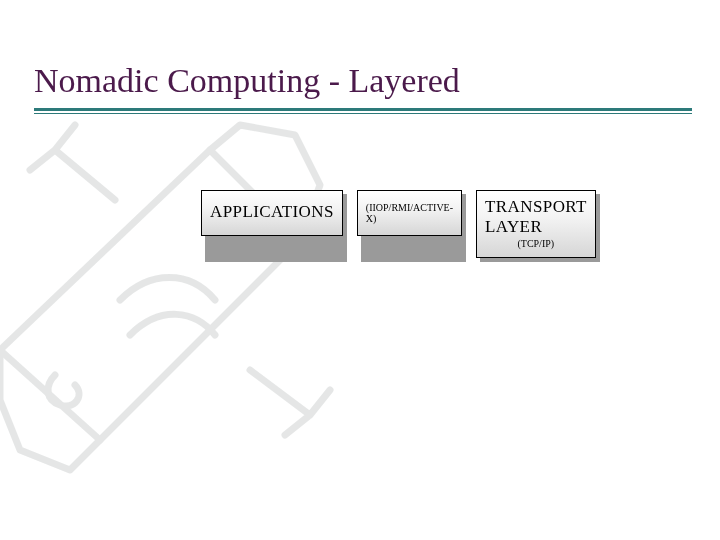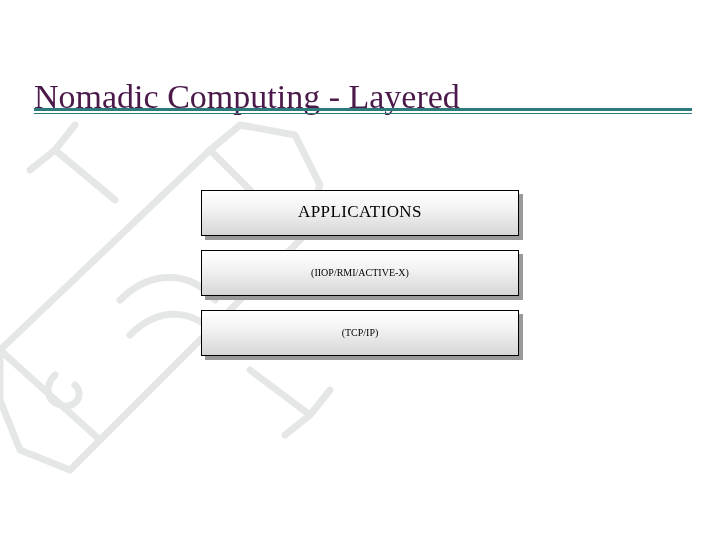--- a/index.html
+++ b/index.html
@@ -16,21 +16,21 @@
     position: absolute;
     top: 70px;
     left: -40px;
     width: 420px;
     height: 420px;
     z-index: 0;
     opacity: 0.25;
   }
   .slide-title {
     position: absolute;
-    top: 78px;
+    top: 62px;
     left: 34px;
     font-size: 34px;
     color: #4b1a4b;
     z-index: 2;
     font-family: "Georgia", "Times New Roman", serif;
     text-align: center;
   }
   .title-rule {
     position: absolute;
     top: 108px;
@@ -48,21 +48,21 @@
     margin-top: 2px;
   }
   .stack {
     position: absolute;
     top: 190px;
     left: 50%;
     transform: translateX(-50%);
     width: 318px;
     z-index: 3;
     display: flex;
-    flex-direction: column;
+    flex-direction: row;
     gap: 14px;
   }
   .layer {
     position: relative;
   }
   .layer .shadow {
     position: absolute;
     top: 4px;
     left: 4px;
     right: -4px;
@@ -129,18 +129,19 @@
   <div class="layer">
     <div class="shadow"></div>
     <div class="face">
       <div class="sublabel">(IIOP/RMI/ACTIVE-X)</div>
     </div>
   </div>
 
   <div class="layer">
     <div class="shadow"></div>
     <div class="face">
+      <div class="label">TRANSPORT LAYER</div>
       <div class="sublabel">(TCP/IP)</div>
     </div>
   </div>
 
 
 </div>
 
 </body></html>

